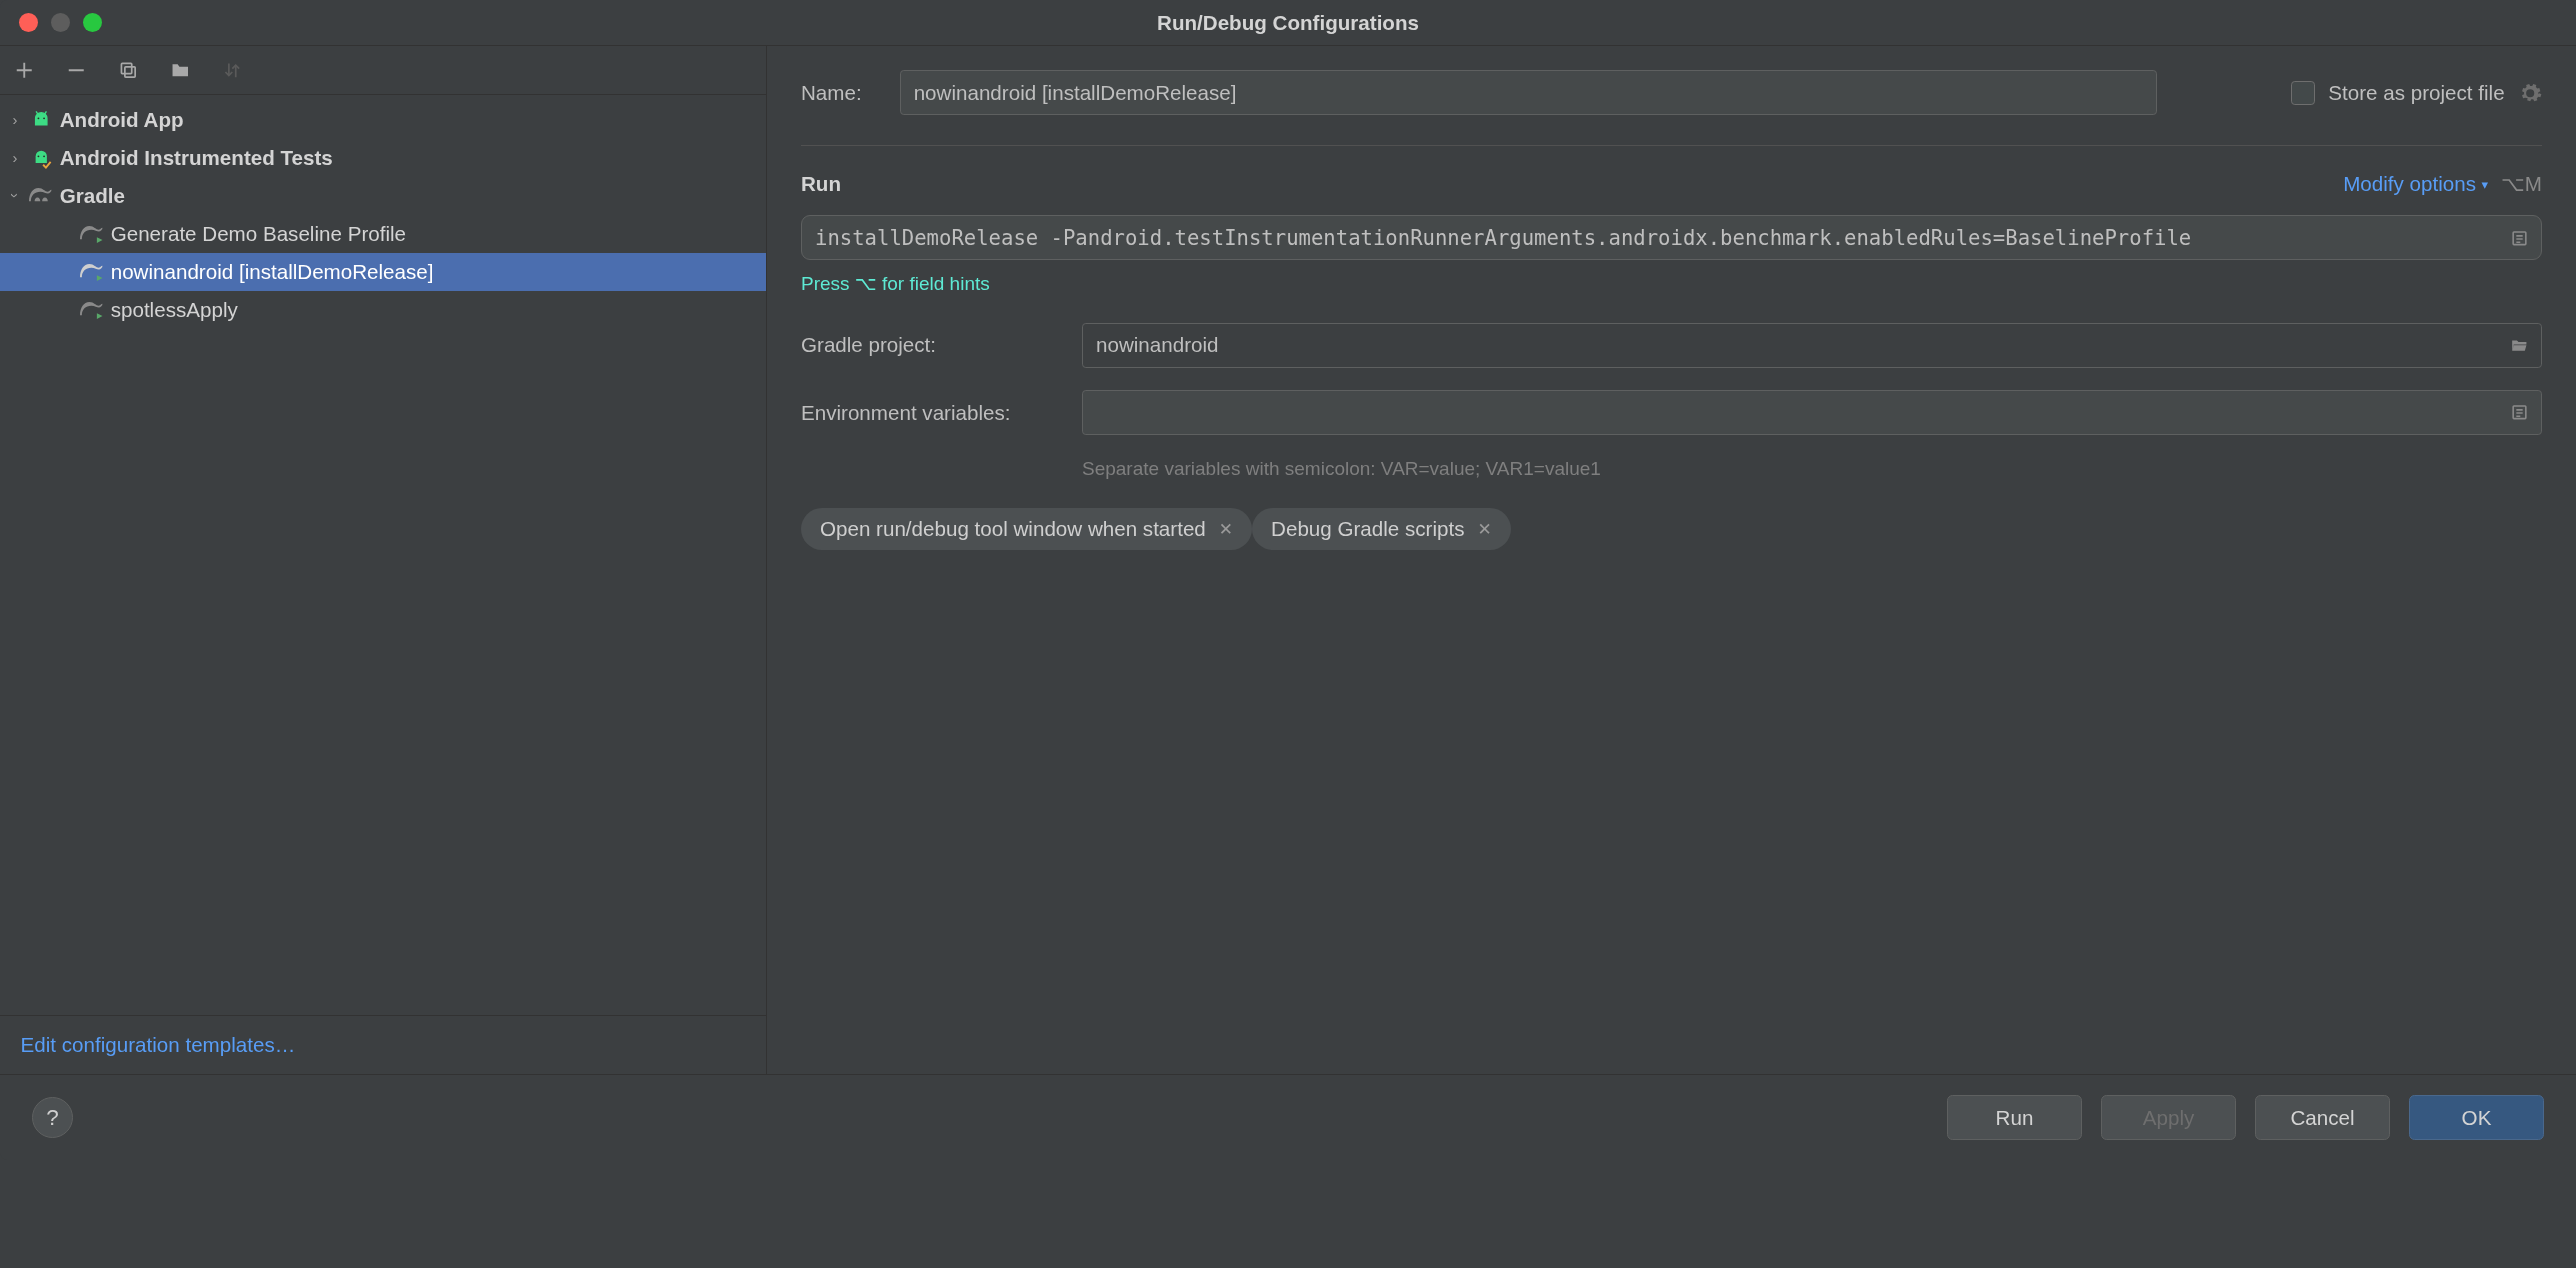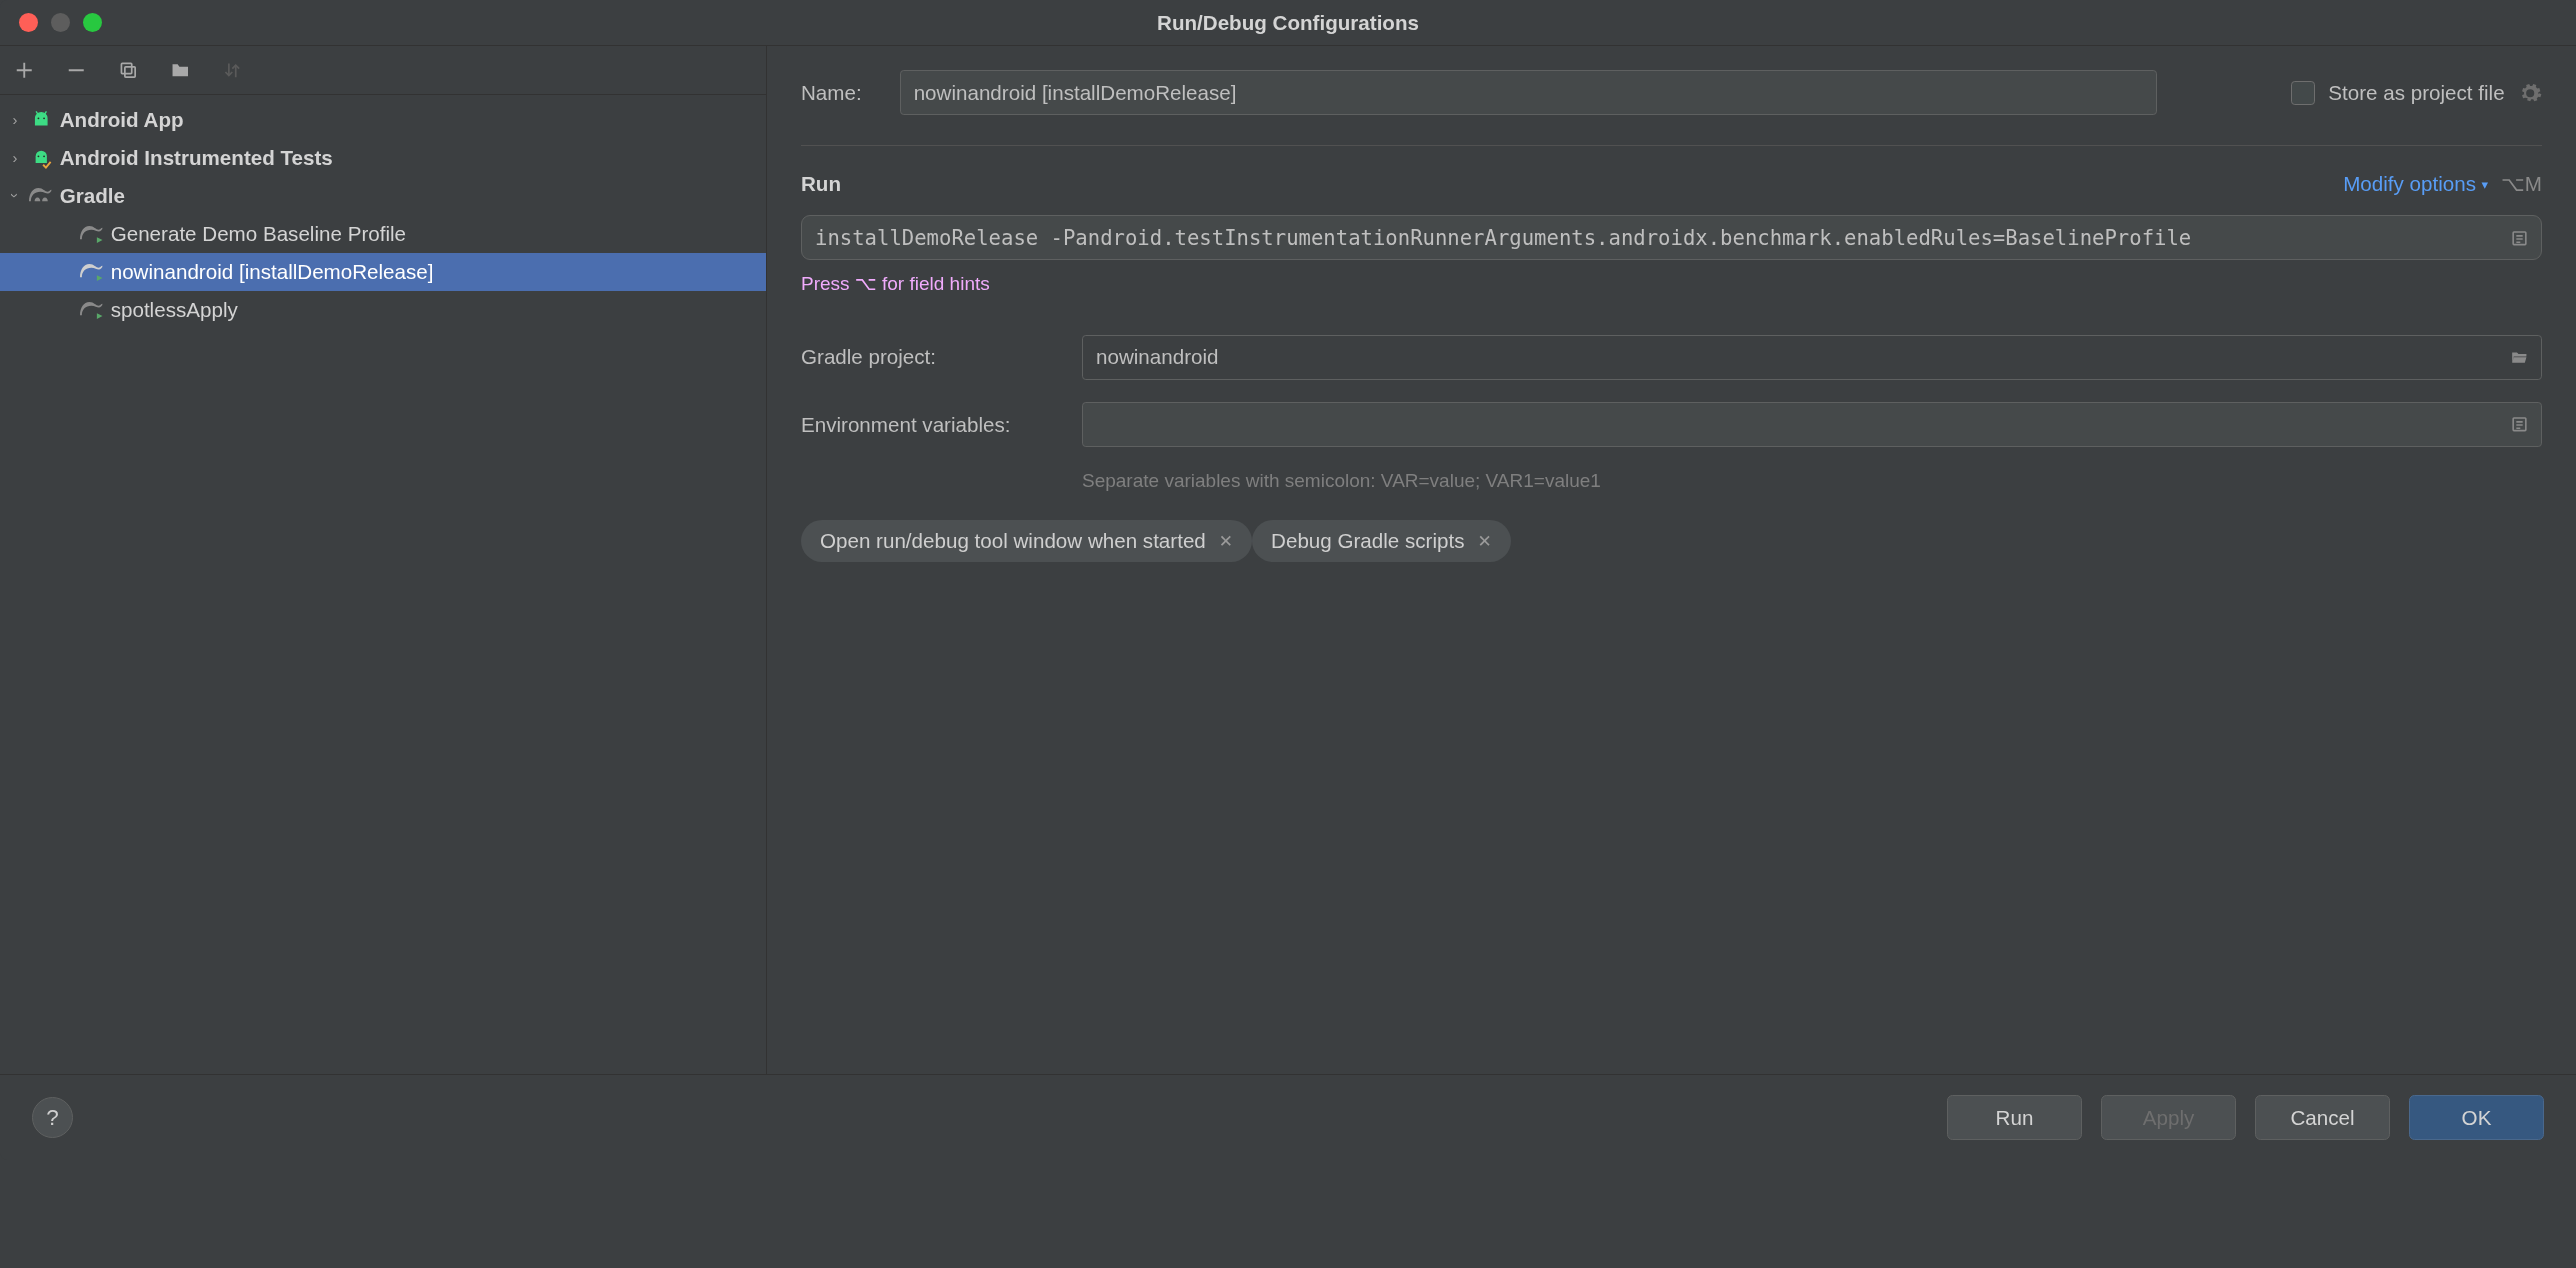--- a/index.html
+++ b/index.html
@@ -192,21 +192,21 @@
     right: 11.3px;
     top: 50%;
     transform: translateY(-50%);
     color: #8a8a8a;
     width: 22.5px;
     height: 22.5px;
     display: flex;
     align-items: center;
     justify-content: center;
   }
-  .hint { font-size: 19px; color: #f0abfc; margin-bottom: 40px; }
+  .hint { font-size: 19px; color: #5eead4; margin-bottom: 28px; }
   .form-row {
     display: flex;
     align-items: center;
     margin-bottom: 22.5px;
   }
   .form-row .label { width: 281px; }
   .gradle-input {
     width: 1460px;
     background: #3c3f41;
     border: 0.9px solid #5e6060;
@@ -385,20 +385,23 @@
           <span class="node-icon">
             <svg width="24.4" height="19" viewBox="0 0 26 20">
                 <path fill="#8a8a8a" d="M2 16c0-6 4-10 10-10 4 0 6 2 8 2s4-2 4-4c-2 0-2 2-4 2-3 0-5-4-10-4C4 2 0 8 0 16h2z"></path>
                 <polygon points="18 14 24 17 18 20" fill="#59a869"></polygon>
               </svg>
           </span>
           <span class="node-label">spotlessApply</span>
         </div>
       </div>
 
+      <div class="left-footer">
+        <a href="#">Edit configuration templates…</a>
+      </div>
     </div>
 
     <div class="right-panel">
       <div class="name-row">
         <span class="label">Name:</span>
         <input class="text-input name-input" value="nowinandroid [installDemoRelease]" style="">
         <div class="store-group">
           <div class="checkbox"></div>
           <span class="label">Store as project file</span>
           <span class="gear">

